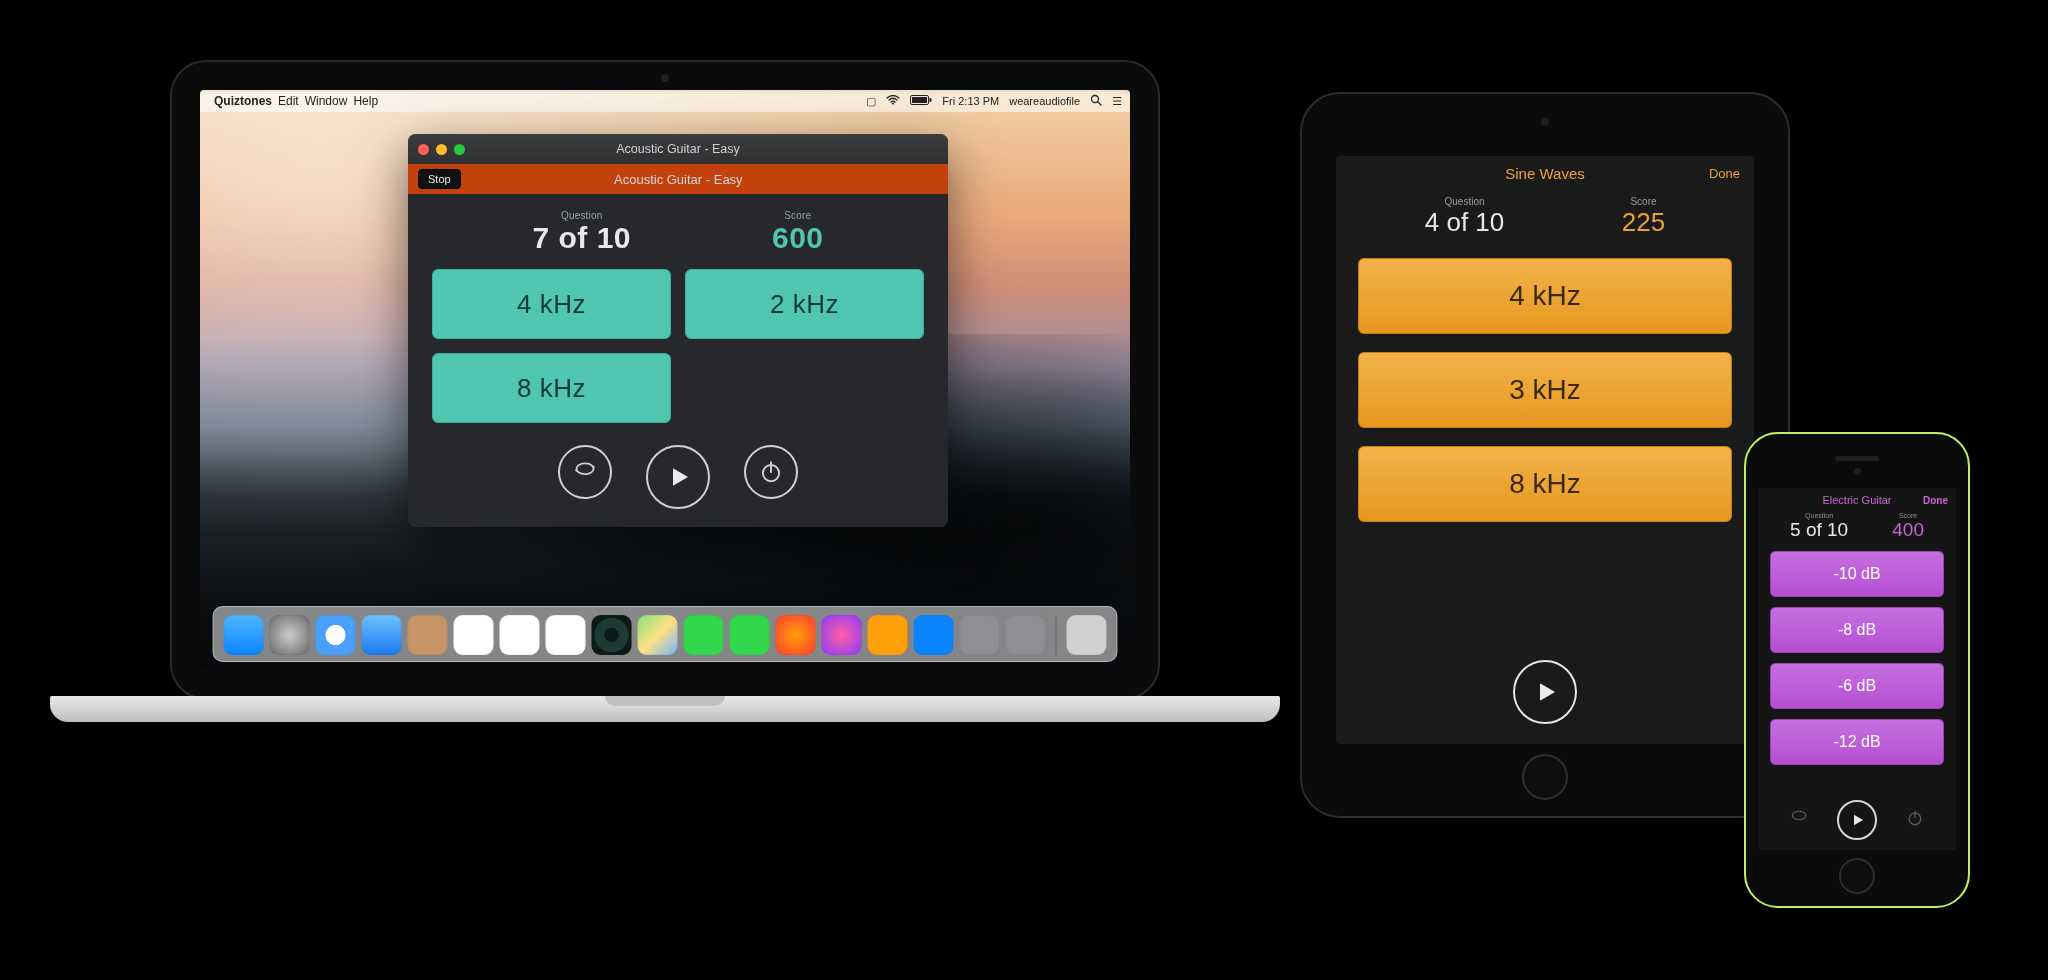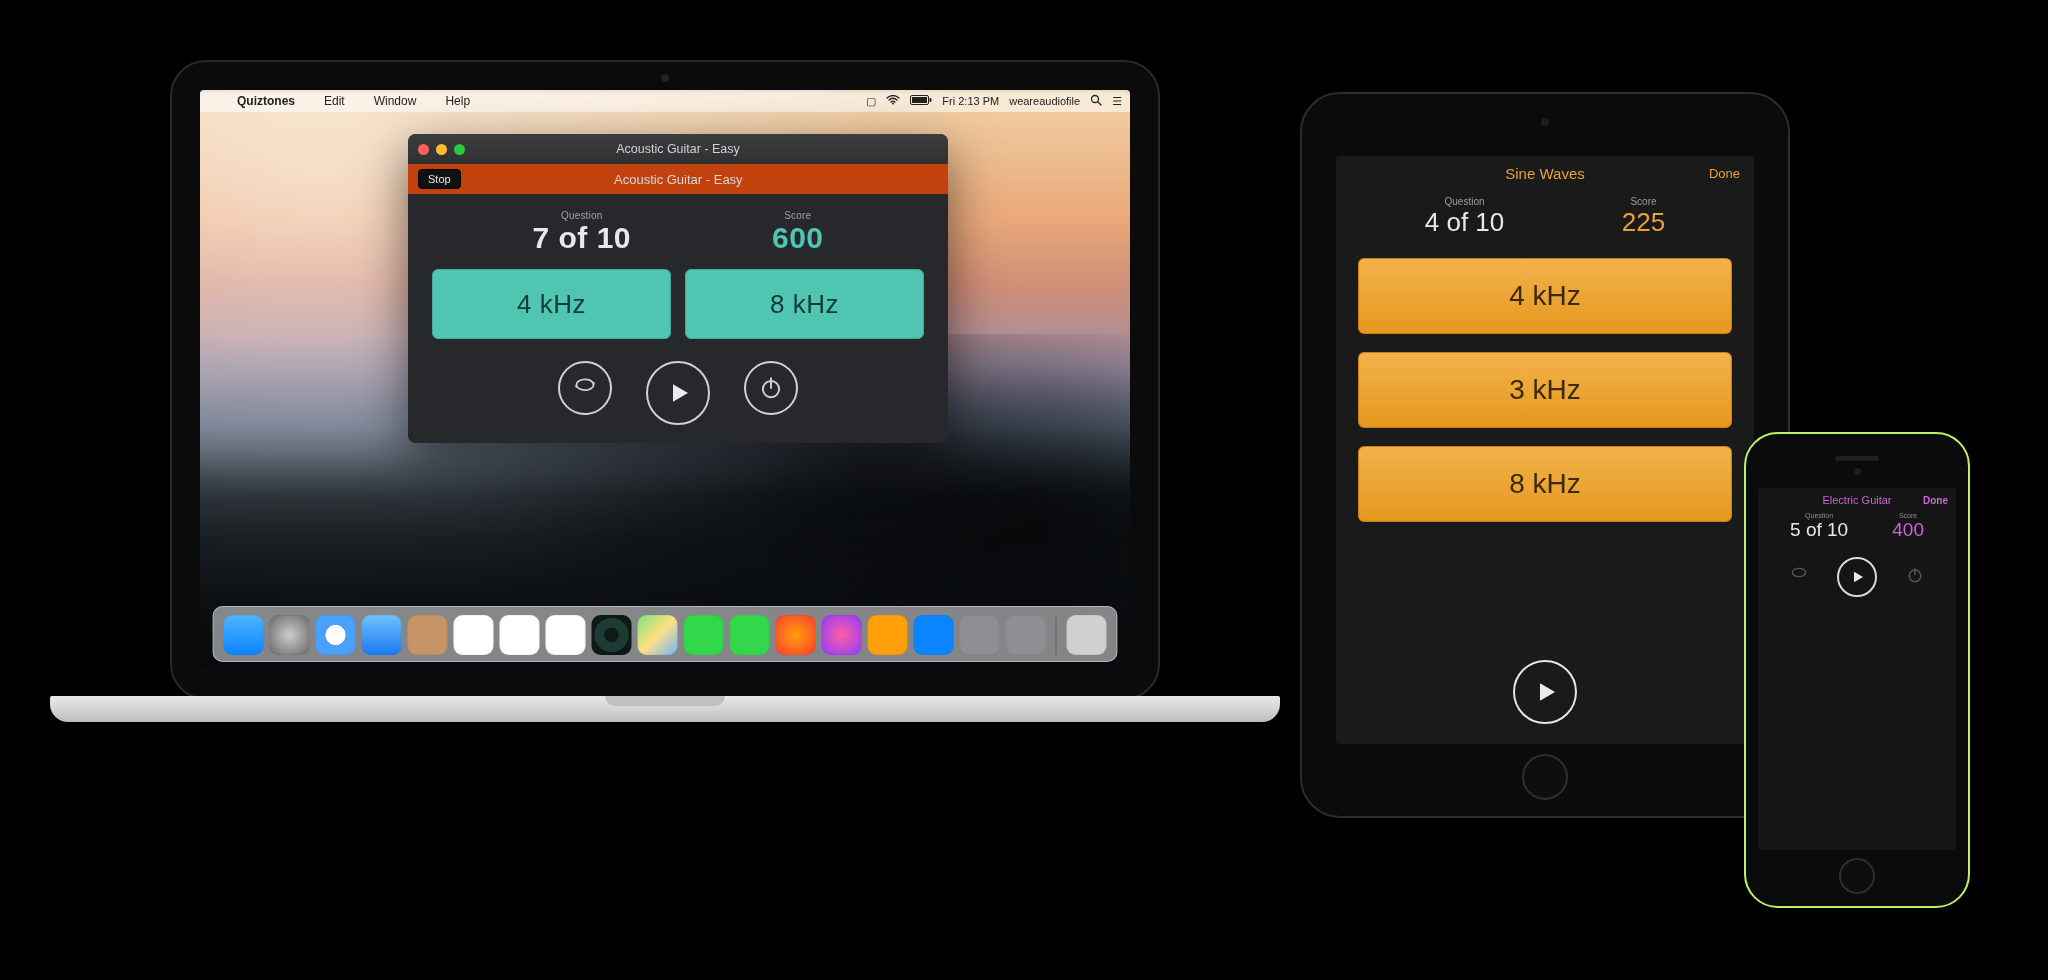--- a/index.html
+++ b/index.html
@@ -20,21 +20,21 @@
   .macbook .screen::after{ content:""; position:absolute; left:0; right:0; bottom:0; height:58%;
     background:
       radial-gradient(600px 260px at 72% 40%, rgba(0,0,0,.55), transparent 70%),
       radial-gradient(420px 220px at 90% 55%, rgba(0,0,0,.55), transparent 70%),
       linear-gradient(to bottom, transparent 0%, rgba(0,0,0,.2) 35%, rgba(0,0,0,.55) 60%, rgba(0,0,0,.75) 100%);
   }
   .macbook .hinge { position: absolute; left: -120px; right: -120px; top: 636px; height: 26px; background: linear-gradient(to bottom, #e8e9ea, #cfd0d1 60%, #bcbdbe); border-radius: 2px 2px 18px 18px; }
   .macbook .hinge::after{ content:""; position:absolute; left:50%; top:0; width:120px; height:10px; margin-left:-60px; background: #bfc0c1; border-radius: 0 0 10px 10px; }
 
   
-  .menubar { position: absolute; left:0; right:0; top:0; height:22px; background: rgba(255,255,255,.55); backdrop-filter: blur(2px); display:flex; align-items:center; font-size:12px; color:#222; padding:0 8px; gap:29px; z-index:3;}
+  .menubar { position: absolute; left:0; right:0; top:0; height:22px; background: rgba(255,255,255,.55); backdrop-filter: blur(2px); display:flex; align-items:center; font-size:12px; color:#222; padding:0 8px; gap:6px; z-index:3;}
   .menubar .apple { font-size:13px; }
   .menubar .app { font-weight:600; }
   .menubar .grow { flex:1; }
   .menubar .right { display:flex; align-items:center; gap:10px; font-size:11px; }
   .menubar .ico { display:inline-block; }
 
   
   .dock { position:absolute; left:50%; bottom:8px; transform:translateX(-50%); height:56px; padding:6px 10px; background: rgba(235,235,235,.55); border:1px solid rgba(255,255,255,.4); border-radius:10px; display:flex; align-items:flex-end; gap:6px; z-index:3;}
   .dock .ditem{ width:40px; height:40px; border-radius:9px; box-shadow: inset 0 0 0 1px rgba(0,0,0,.05); }
   .dock .sep{ width:1px; height:38px; background: rgba(0,0,0,.25); margin:0 4px;}
@@ -169,20 +169,21 @@
                 <div class="lbl">Question</div>
                 <div class="val" style="color:#e7e8ea">7 of 10</div>
               </div>
               <div class="blk">
                 <div class="lbl teal">Score</div>
                 <div class="val teal">600</div>
               </div>
             </div>
             <div class="grid2">
               <div class="ansbtn ans-teal">4 kHz</div>
+              <div class="ansbtn ans-teal">2 kHz</div>
               <div class="ansbtn ans-teal">8 kHz</div>
             </div>
             <div class="ctlrow">
               <div class="circ">
                 <svg viewBox="0 0 24 24">
                     <path d="M4 9a8 5 0 0 1 16 0a8 5 0 0 1-16 0" fill="none" stroke="#cfd1d3" stroke-width="1.6"></path>
                     <path d="M5 12l-2.5-1.2L5 8.2z" fill="#cfd1d3"></path>
                     <path d="M19 6l2.5 1.2L19 9.8z" fill="#cfd1d3"></path>
                   </svg>
               </div>
@@ -273,20 +274,26 @@
       <div class="pstats">
         <div>
           <div class="lbl">Question</div>
           <div class="val" style="color:#e7e8ea">5 of 10</div>
         </div>
         <div>
           <div class="lbl magenta">Score</div>
           <div class="val magenta">400</div>
         </div>
       </div>
+      <div class="plist">
+        <div class="pbtn">-10 dB</div>
+        <div class="pbtn">-8 dB</div>
+        <div class="pbtn">-6 dB</div>
+        <div class="pbtn">-12 dB</div>
+      </div>
       <div class="pctl">
         <span class="dim">
           <svg viewBox="0 0 24 24">
               <path d="M4 9a8 5 0 0 1 16 0a8 5 0 0 1-16 0" fill="none" stroke="#cfd1d3" stroke-width="1.6"></path>
             </svg>
         </span>
         <div class="circ">
           <svg viewBox="0 0 24 24">
               <path d="M8 5l12 7-12 7z" fill="#e9eaec"></path>
             </svg>

